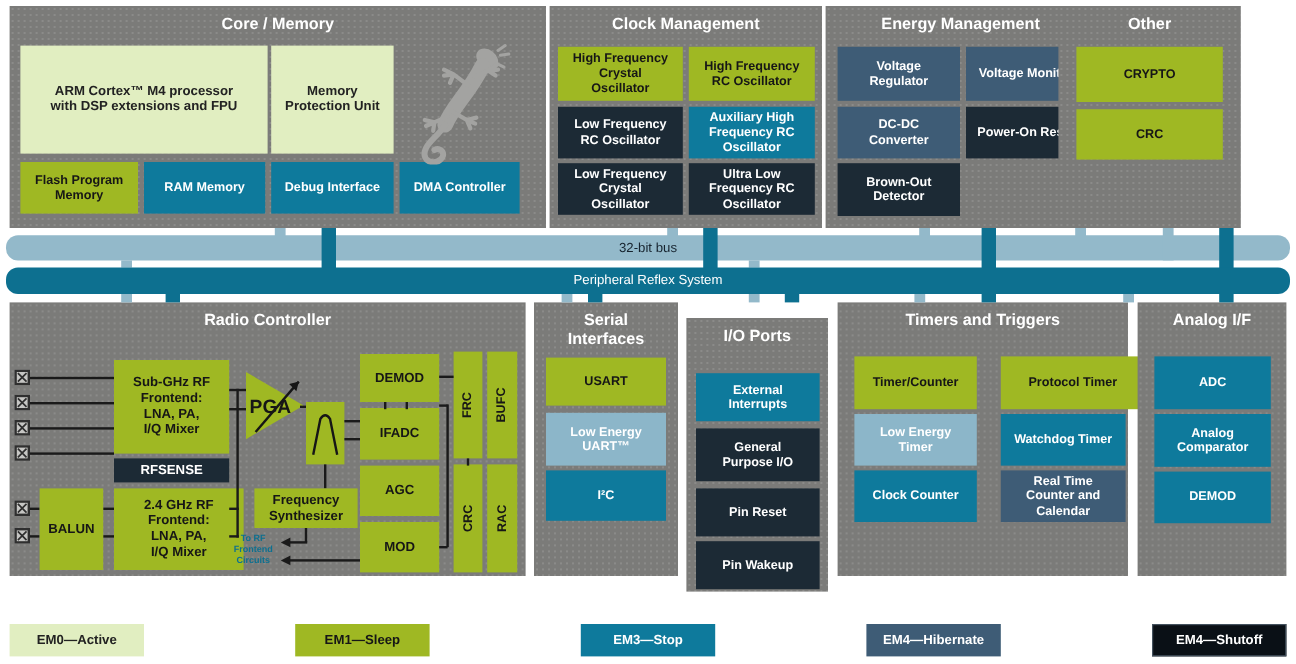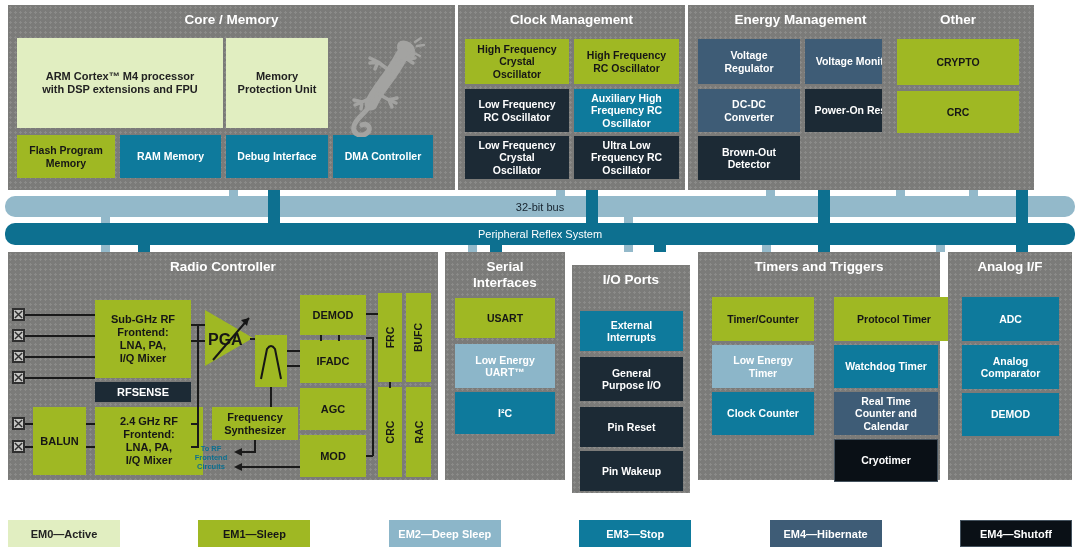--- a/index.html
+++ b/index.html
@@ -272,33 +272,31 @@
     <div class="sec-title">Timers and Triggers</div>
     <div class="blk olive" style="left:14px;top:45px;width:102px;height:44px;">Timer/Counter</div>
     <div class="blk olive" style="left:136px;top:45px;width:120px;height:44px;">Protocol Timer</div>
     <div class="blk lightblue" style="left:14px;top:93px;width:102px;height:43px;">Low Energy
 Timer</div>
     <div class="blk teal" style="left:136px;top:93px;width:104px;height:43px;">Watchdog Timer</div>
     <div class="blk teal" style="left:14px;top:140px;width:102px;height:43px;">Clock Counter</div>
     <div class="blk slate" style="left:136px;top:140px;width:104px;height:43px;">Real Time
 Counter and
 Calendar</div>
-    <div class="blk black" style="left:136px;top:187px;width:104px;height:43px;">Cryotimer</div>
   </div>
 
   <div class="sec" style="left:948px;top:252px;width:124px;height:228px;">
     <div class="sec-title">Analog I/F</div>
     <div class="blk teal" style="left:14px;top:45px;width:97px;height:44px;">ADC</div>
     <div class="blk teal" style="left:14px;top:93px;width:97px;height:44px;">Analog
 Comparator</div>
     <div class="blk teal" style="left:14px;top:141px;width:97px;height:43px;">DEMOD</div>
   </div>
 
   <div class="legend-row">
     <div class="sw pale">EM0—Active</div>
     <div class="sw olive">EM1—Sleep</div>
-    <div class="sw lightblue">EM2—Deep Sleep</div>
     <div class="sw teal">EM3—Stop</div>
     <div class="sw slate">EM4—Hibernate</div>
     <div class="sw black">EM4—Shutoff</div>
   </div>
 
 </div>
 
 </body></html>

